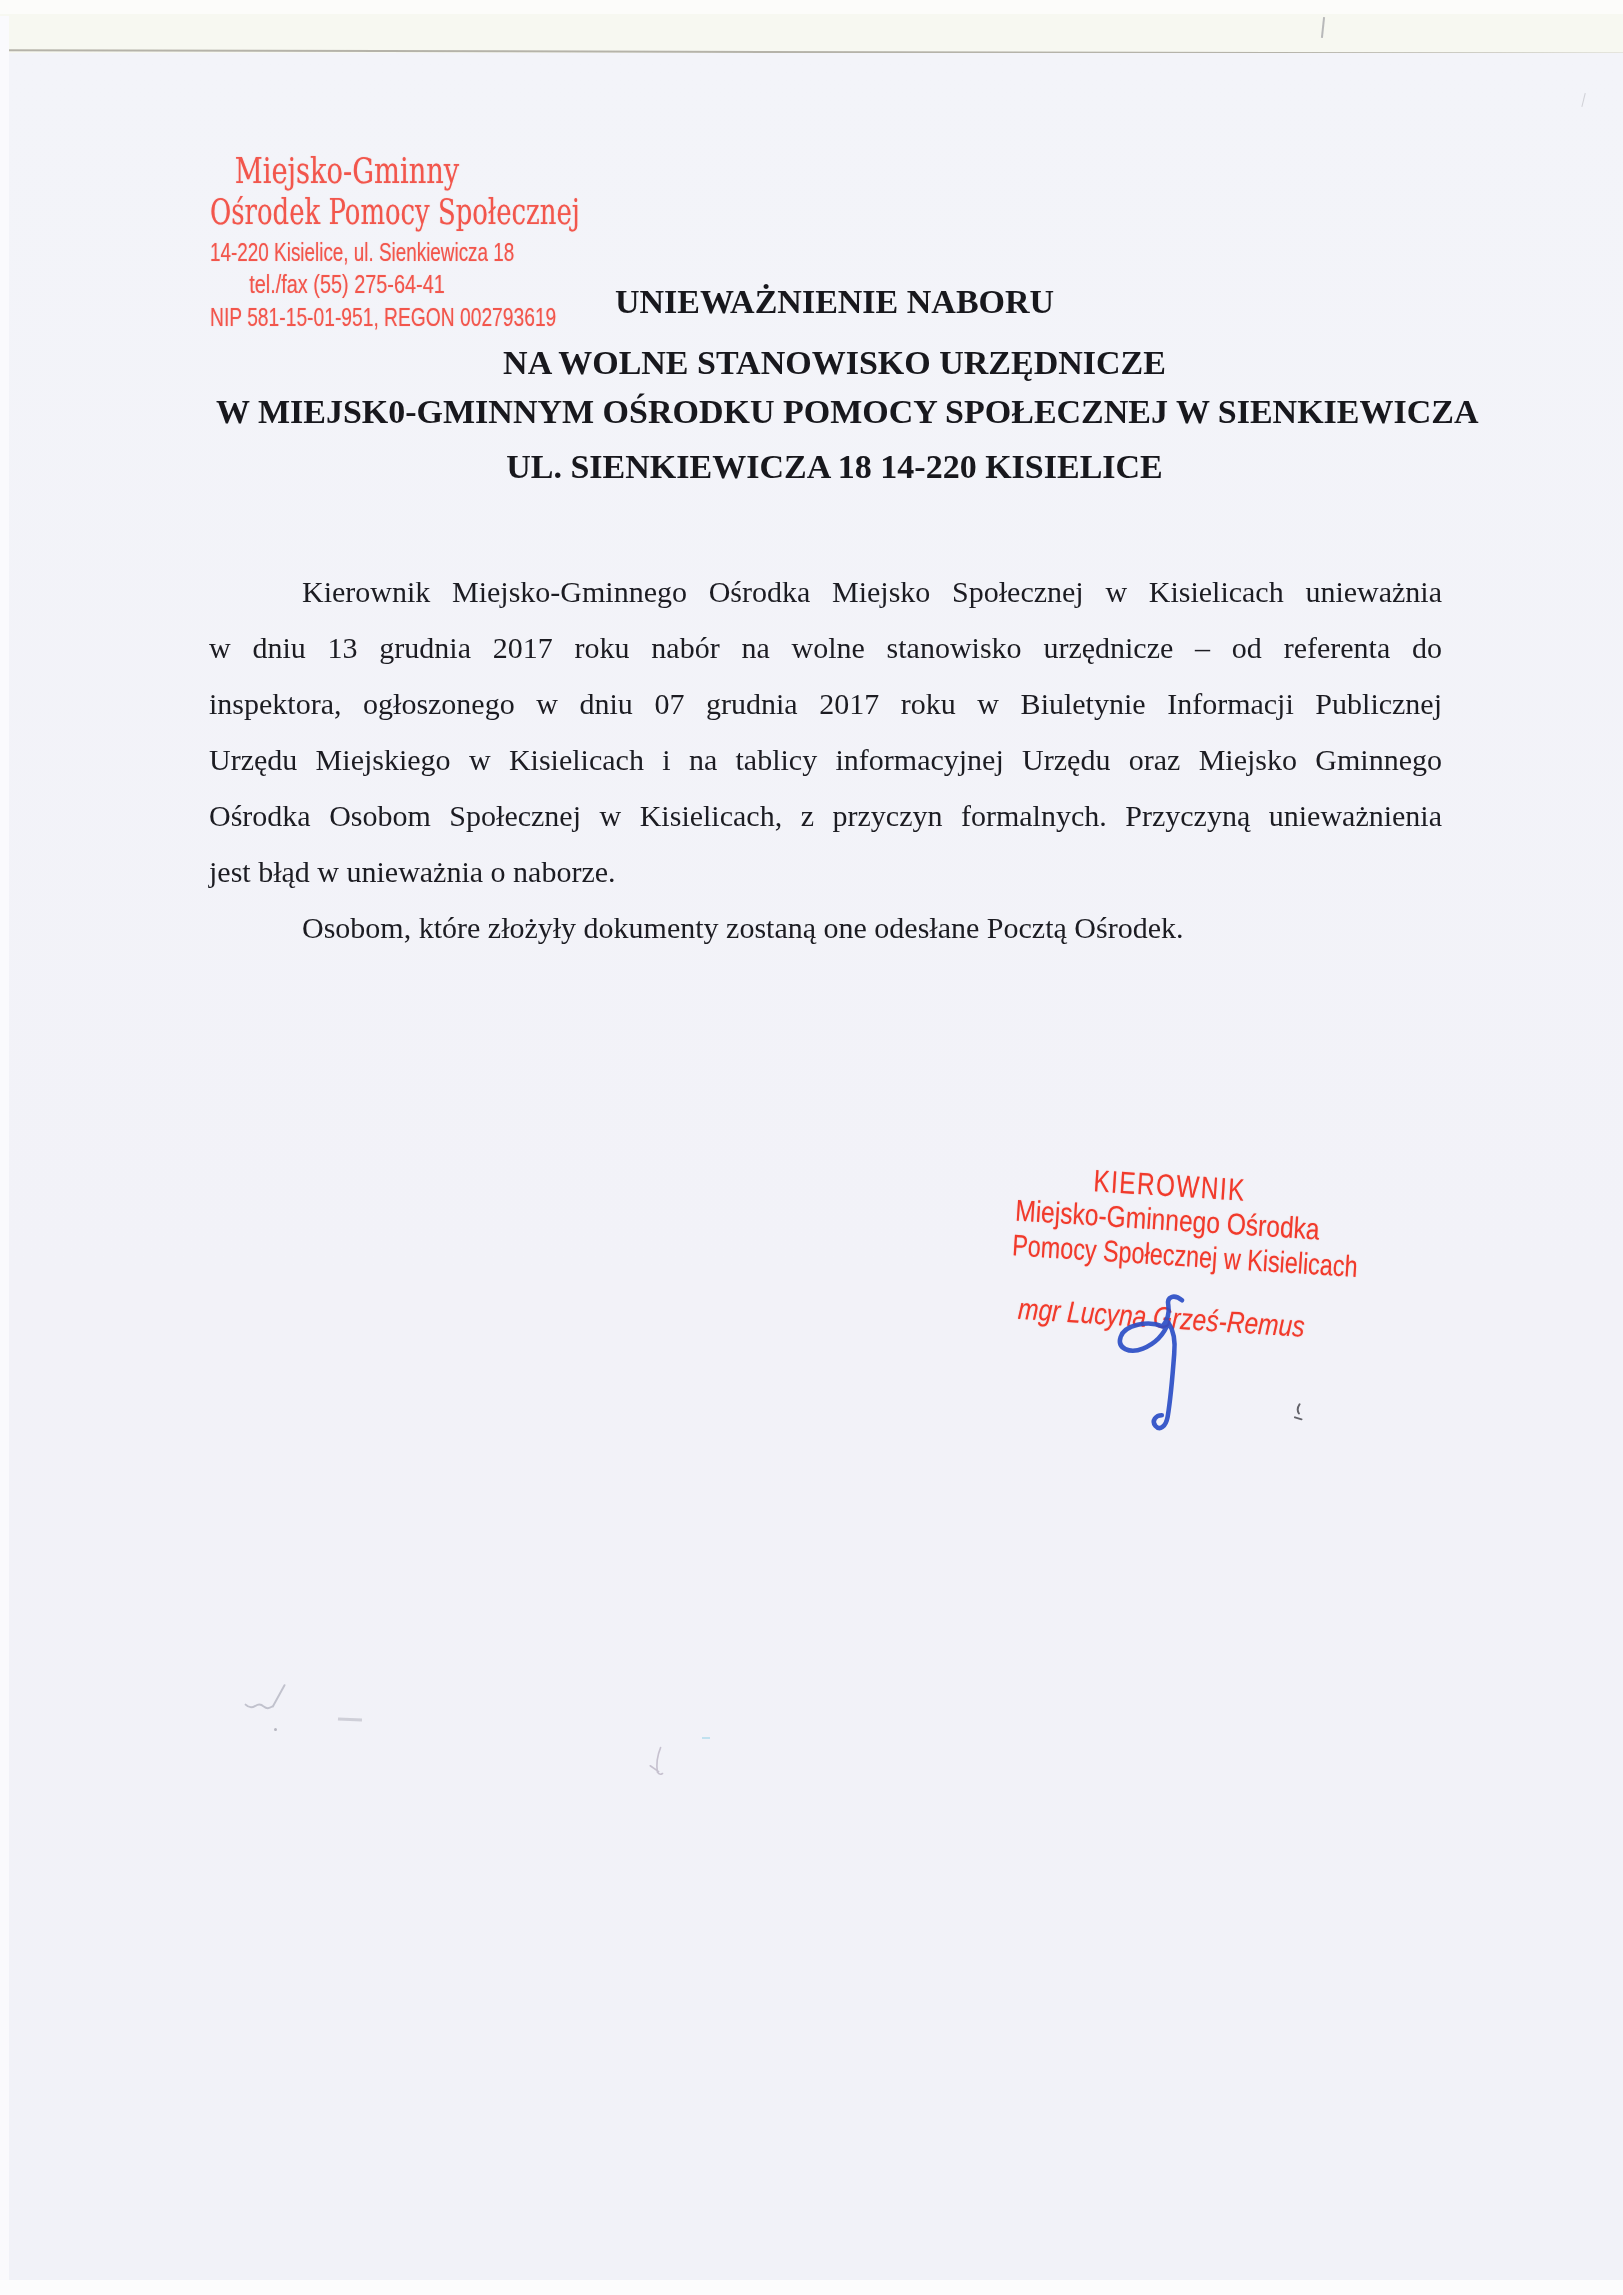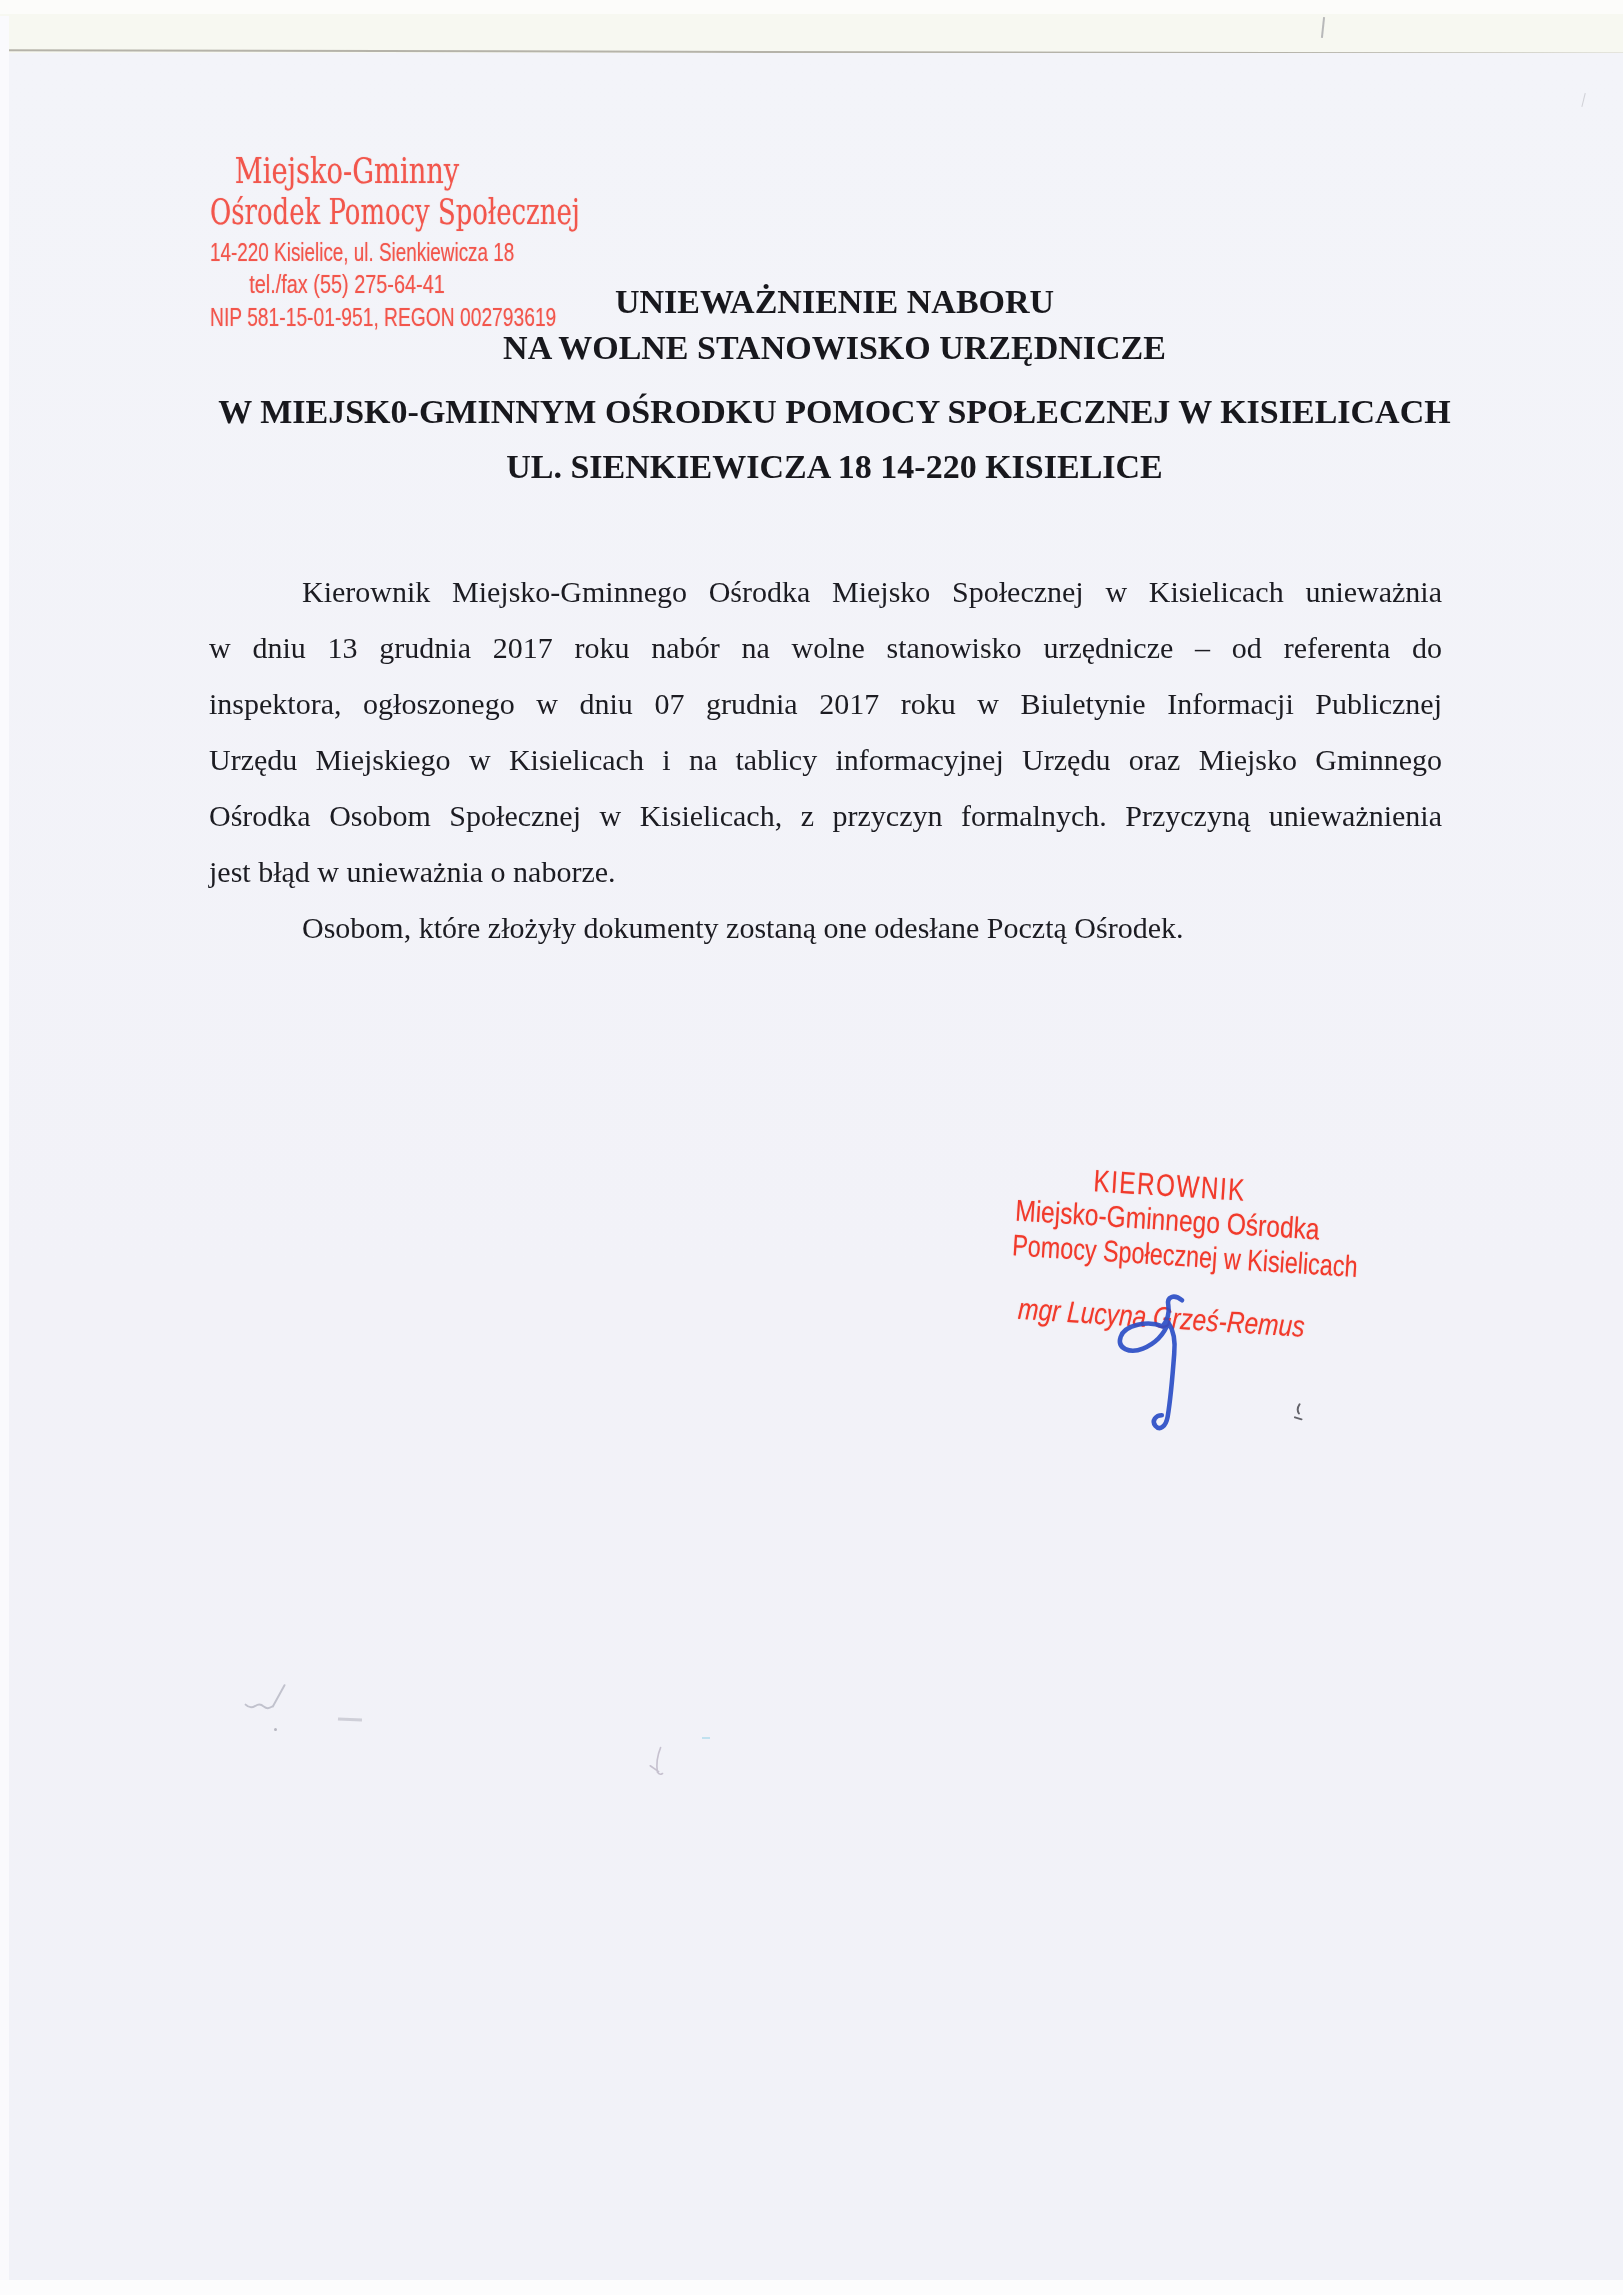--- a/index.html
+++ b/index.html
@@ -24,21 +24,21 @@
   .hs1{top:151px;font-family:"DejaVu Serif",serif;font-size:35px;transform:scaleX(.78);}
   .hs2{top:192px;font-family:"DejaVu Serif",serif;font-size:35px;transform:scaleX(.74);}
   .hs3{top:238px;font-family:"Liberation Sans",sans-serif;font-size:25.5px;transform:scaleX(.74);}
   .hs4{top:270px;font-family:"Liberation Sans",sans-serif;font-size:25.5px;transform:scaleX(.78);}
   .hs5{top:302px;font-family:"Liberation Sans",sans-serif;font-size:26px;transform:scaleX(.74);}
 
   
   .title{position:absolute;left:216px;top:264px;width:1237px;height:216px;
          font-weight:bold;color:#18181d;font-size:34px;}
   .title-line{position:absolute;left:0;width:100%;text-align:center;white-space:nowrap;line-height:39px;margin-top:18px;}
-  .t1{top:0;} .t2{top:46px;} .t3{top:110px;} .t4{top:165px;}
+  .t1{top:0;} .t2{top:61px;} .t3{top:110px;} .t4{top:165px;}
 
   
   .bodytext{position:absolute;left:209px;top:564px;width:1233px;
             font-size:30px;color:#1c1c22;}
   .bline{height:56px;line-height:56px;white-space:normal;}
   .jst{text-align:justify;text-align-last:justify;}
   .ind{text-indent:93px;}
 
   
   .sigstamp{position:absolute;left:969px;top:1169px;width:393px;
@@ -77,21 +77,21 @@
   <div class="hstamp-line hs1">Miejsko-Gminny</div>
   <div class="hstamp-line hs2">Ośrodek Pomocy Społecznej</div>
   <div class="hstamp-line hs3">14-220 Kisielice, ul. Sienkiewicza 18</div>
   <div class="hstamp-line hs4">tel./fax (55) 275-64-41</div>
   <div class="hstamp-line hs5">NIP 581-15-01-951, REGON 002793619</div>
 </div>
 
 <div class="title">
   <div class="title-line t1">UNIEWAŻNIENIE NABORU</div>
   <div class="title-line t2">NA WOLNE STANOWISKO URZĘDNICZE</div>
-  <div class="title-line t3">W MIEJSK0-GMINNYM OŚRODKU POMOCY SPOŁECZNEJ W KISIELICACH</div>
+  <div class="title-line t3">W MIEJSK0-GMINNYM OŚRODKU POMOCY SPOŁECZNEJ W SIENKIEWICZA</div>
   <div class="title-line t4">UL. SIENKIEWICZA 18 14-220 KISIELICE</div>
 </div>
 
 <div class="bodytext">
   <div class="bline jst ind">Kierownik Miejsko-Gminnego Ośrodka Miejsko Społecznej w Kisielicach unieważnia</div>
   <div class="bline jst">w dniu 13 grudnia 2017 roku nabór na wolne stanowisko urzędnicze – od referenta do</div>
   <div class="bline jst">inspektora, ogłoszonego w dniu 07 grudnia 2017 roku w Biuletynie Informacji Publicznej</div>
   <div class="bline jst">Urzędu Miejskiego w Kisielicach i na tablicy informacyjnej Urzędu oraz Miejsko Gminnego</div>
   <div class="bline jst">Ośrodka Osobom Społecznej w Kisielicach, z przyczyn formalnych. Przyczyną unieważnienia</div>
   <div class="bline">jest błąd w unieważnia o naborze.</div>

